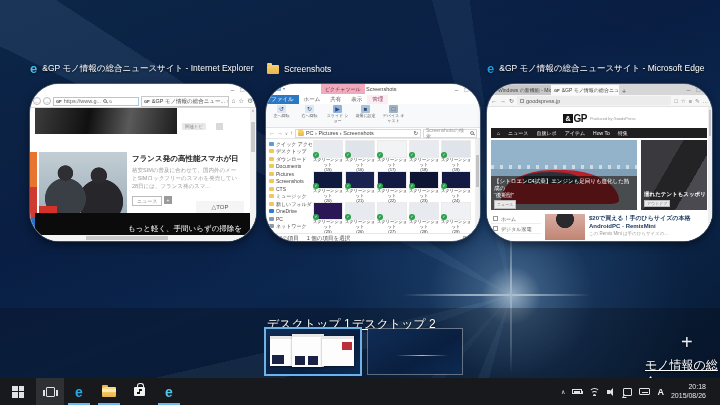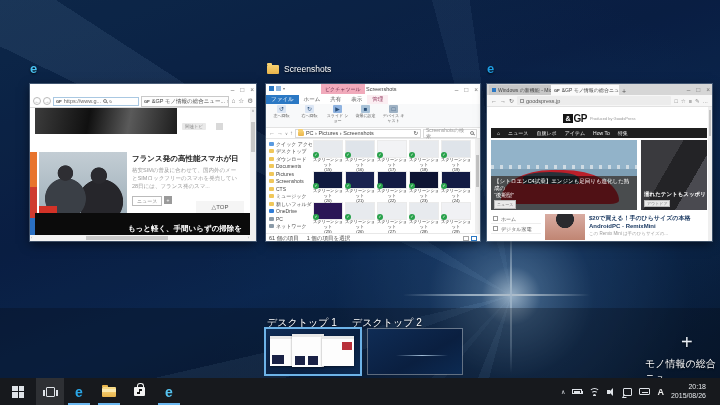--- a/index.html
+++ b/index.html
@@ -26,21 +26,21 @@
   .e-ico { position:relative; font-weight:bold; font-size:13px; line-height:12px; }
   .e-ie   { color:#49c0f0; }
   .e-edge { color:#1e9ce2; }
   .fold-ico { position:relative; width:12px; height:9px; border-radius:1px;
     background:linear-gradient(#f7d171,#e9b44b); }
   .fold-ico::before { content:""; position:absolute; top:-2px; left:0; width:5px; height:2px;
     background:#f7d171; border-radius:1px 1px 0 0; }
 
   
   .win-thumb { position:absolute; background:#fff; box-shadow:0 3px 10px rgba(0,0,0,.55);
-    outline:1px solid rgba(170,190,210,.35); overflow:hidden; font-size:6px; }
+    outline:1px solid rgba(170,190,210,.35); overflow:hidden; font-size:6px;border-radius:29px; }
   .titlebar { position:relative; height:11px; background:#fff; }
   .wctrl { position:absolute; right:2px; top:0; display:flex; gap:6px; color:#777;
     font-size:6.5px; line-height:11px; }
   
   .ie-nav { display:flex; align-items:center; gap:2px; height:13px; padding:0 3px;
     border-bottom:1px solid #d9d9d9; background:#fff; }
   .nav-circ { width:8px; height:8px; border:1px solid #b9b9b9; border-radius:50%;
     color:#9a9a9a; font-size:5px; line-height:6px; text-align:center; flex:none; }
   .urlbox { display:flex; align-items:center; gap:2px; width:86px; height:9px;
     border:1px solid #a9c8e2; padding:0 2px; color:#666; font-size:5.5px; flex:none; }
@@ -72,21 +72,21 @@
     font-size:7.5px; font-weight:bold; white-space:nowrap; }
   .ie-bodytxt { position:absolute; left:102px; top:58px; width:122px; color:#999;
     font-size:5.5px; line-height:8px; white-space:nowrap; }
   .ie-tag { position:absolute; left:102px; top:88px; border:1px solid #bbb; color:#8a8a8a;
     font-size:5px; padding:1px 4px; }
   .ie-share { position:absolute; left:134px; top:88px; width:8px; height:8px; background:#9a9a9a;
     color:#fff; font-size:5px; line-height:8px; text-align:center; }
   .top-btn { position:absolute; right:12px; top:93px; width:48px; height:12px; background:#f5f5f5;
     color:#555; font-size:6px; line-height:12px; text-align:center; }
   .ie-banner { position:absolute; left:5px; right:6px; top:105px; height:22px; background:#0b0b0b;
-    color:#fff; font-size:7.5px; font-weight:bold; text-align:right; padding:11px 8px 0 0;
+    color:#fff; font-size:7.5px; font-weight:normal; text-align:right; padding:11px 8px 0 0;
     white-space:nowrap; overflow:hidden; }
   .hscroll { position:absolute; left:0; right:6px; bottom:0; height:6px; background:#f4f4f4;
     color:#999; font-size:4px; }
   .hthumb { position:absolute; left:56px; top:1px; width:82px; height:4px; background:#c9c9c9; }
   .vscroll { position:absolute; right:0; top:0; bottom:0; width:6px; background:#f2f2f2;
     color:#888; font-size:4px; text-align:center; }
   .vthumb { position:absolute; left:1px; top:14px; width:4px; height:30px; background:#c9c9c9; }
 
   
   .qat { position:absolute; left:3px; top:2px; display:flex; gap:2px; align-items:center; }
@@ -178,21 +178,21 @@
     background:radial-gradient(circle at 50% 20%, #2a2a2e 0 30%, transparent 32%),
       linear-gradient(#d9aca2,#c08573); }
   .edge-art-title { position:absolute; left:102px; top:3px; width:116px; color:#16355e;
     font-size:6px; font-weight:bold; line-height:7.5px; }
   .edge-art-body { position:absolute; left:102px; top:19px; width:116px; color:#999;
     font-size:4.5px; white-space:nowrap; overflow:hidden; }
   .edge-vscroll { position:absolute; right:0; top:0; bottom:0; width:4px; background:#efefef; }
   .edge-vthumb { position:absolute; left:1px; top:3px; width:2px; height:26px; background:#c6c6c6; }
 
   
-  .desk-label { position:absolute; color:#fff; font-size:10px; text-shadow:0 1px 2px rgba(0,0,0,.8); }
+  .desk-label { position:absolute; color:#fff; font-size:12px; text-shadow:0 1px 2px rgba(0,0,0,.8);text-decoration:underline; }
   .desk-thumb { position:absolute; width:94px; height:45px; overflow:hidden;
     background:linear-gradient(150deg,#0f2c55,#0a1f40 60%,#0c2a52); }
   .desk-sel { outline:2px solid #6db3e8; }
   .desk-plain { outline:1px solid rgba(255,255,255,.35); }
   .mini-beam { position:absolute; left:30%; top:58%; width:55%; height:1px;
     background:linear-gradient(90deg,transparent,rgba(200,230,255,.8),transparent); }
   .mini-win { position:absolute; background:#fdfdfd; box-shadow:0 1px 2px rgba(0,0,0,.4); }
   .mini-bar { height:3px; background:#e8e8e8; }
   .mini-red { position:absolute; right:2px; top:6px; width:10px; height:8px; background:#b8303a; }
   .mini-dark { position:absolute; left:2px; bottom:2px; width:12px; height:9px; background:#1a2246; }
@@ -261,20 +261,21 @@
 <div id="screen">
   <div class="wallpaper">
     <div class="beam-h"></div>
     <div class="beam-v"></div>
   </div>
   <div class="dim"></div>
   <div class="band"></div>
 
   <div class="win-label" style="left:30px; top:62px;">
     <span class="e-ico e-ie">e</span>
+    <span>&amp;GP モノ情報の総合ニュースサイト - Internet Explorer</span>
   </div>
   <div class="win-thumb" style="left:30px; top:84px; width:226px; height:157px;">
     <div class="titlebar">
       <div class="wctrl">
         <span>–</span>
         <span>□</span>
         <span>×</span>
       </div>
     </div>
     <div class="ie-nav">
@@ -563,20 +564,21 @@
       <span>1 個の項目を選択</span>
       <span class="stat-icons">
         <i></i>
         <i class="on"></i>
       </span>
     </div>
   </div>
 
   <div class="win-label" style="left:487px; top:62px;">
     <span class="e-ico e-edge">e</span>
+    <span>&amp;GP モノ情報の総合ニュースサイト - Microsoft Edge</span>
   </div>
   <div class="win-thumb" style="left:487px; top:84px; width:225px; height:157px;">
     <div class="edge-tabs">
       <div class="etab etab1">
         <span class="etab-ico"></span>
         <span>Windows の新機能 - Microsoft</span>
       </div>
       <div class="etab etab2">
         <span class="favsq">GP</span>
         <span>&amp;GP モノ情報の総合ニュ...</span>

